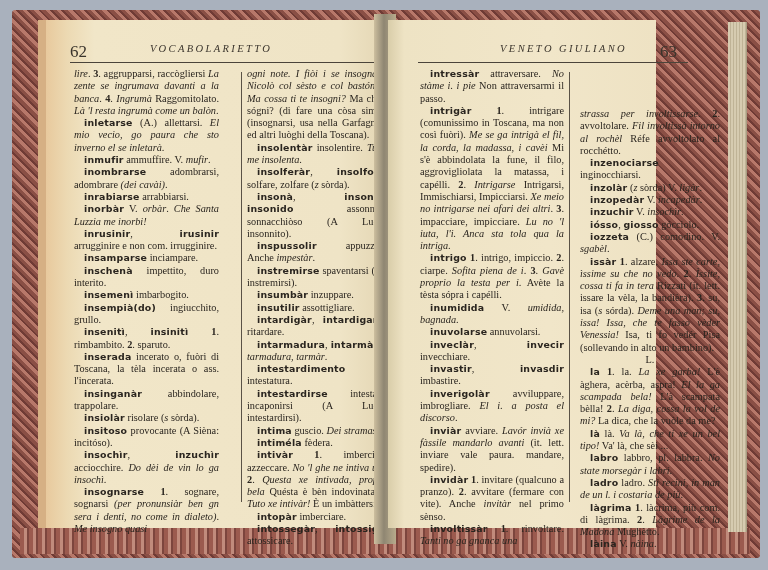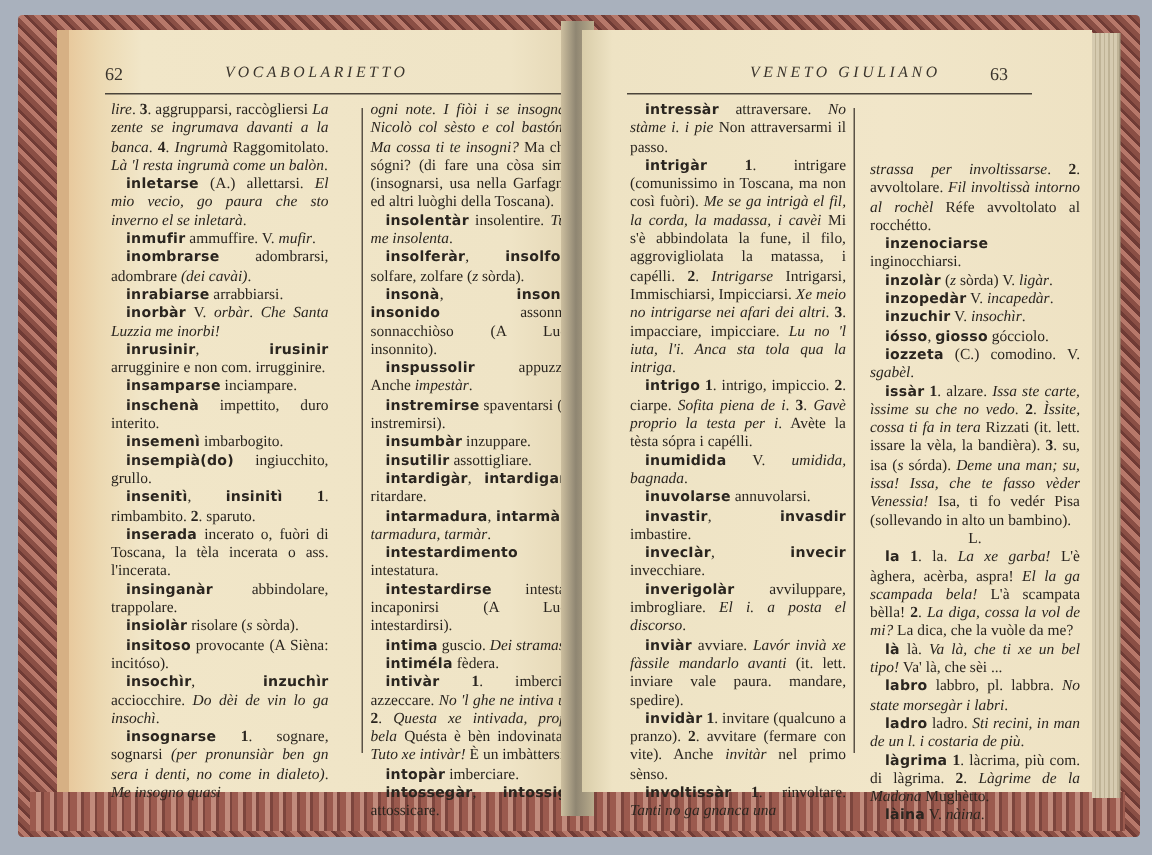--- a/index.html
+++ b/index.html
@@ -26,33 +26,33 @@
     position:absolute; top:20px; height:508px;
     background:#efe4c5;
     color:#2b2620;
   }
   .page.left {
     left:38px; width:346px;
     background:linear-gradient(90deg,#e8c99d 0,#ecd9b2 6%,#f1e6c8 14%,#efe4c6 85%,#e2d4b1 100%);
     border-left:8px solid #d6b084;
   }
   .page.right {
-    left:388px; width:340px;
+    left:388px; width:268px;
     background:linear-gradient(90deg,#d9cda9 0,#eee3c4 6%,#f1e6c9 60%,#eee2c3 100%);
   }
   .page-edges {
     position:absolute; left:728px; top:22px; width:18px; height:510px;
     background:repeating-linear-gradient(90deg,#d6cbb0 0 2px,#bfb396 2px 3px);
     border-right:1px solid #a89d82;
   }
   .running-head {
     position:absolute; top:23px; font-size:10.5px; letter-spacing:2.4px;
     font-style:italic; color:#3a342c;
   }
-  .folio { position:absolute; top:22px; font-size:12px; color:#3a342c; }
+  .folio { position:absolute; top:22px; font-size:17px; color:#3a342c; }
   .rule { position:absolute; top:42px; height:1px; background:#4b443a; }
   .col {
     position:absolute; top:48px; font-size:10.3px; line-height:12.3px;
     text-align:justify; color:#2a251f;
   }
   .col p { margin:0; text-indent:10px; }
   .col p.cont { text-indent:0; }
   .hw { font-family:"DejaVu Sans", sans-serif; font-weight:bold; font-size:9.4px; letter-spacing:0.2px; }
   .it { font-style:italic; }
   .num { font-weight:bold; }
@@ -117,22 +117,22 @@
 <div class="page right">
   <span class="running-head" style="left:112px;">VENETO GIULIANO</span>
   <span class="folio" style="left:272px;">63</span>
   <div class="rule" style="left:30px;width:270px;"></div>
   <div class="col" style="left:32px;width:144px;">
       <p><span class="hw">intressàr</span><span> attraversare. </span><span class="it">No stàme i. i pie</span><span> Non attraversarmi il passo.</span></p>
       <p><span class="hw">intrigàr</span><span> </span><span class="num">1</span><span>. intrigare (comunissimo in Toscana, ma non così fuòri). </span><span class="it">Me se ga intrigà el fil, la corda, la madassa, i cavèi</span><span> Mi s'è abbindolata la fune, il filo, aggrovigliolata la matassa, i capélli. </span><span class="num">2</span><span>. </span><span class="it">Intrigarse</span><span> Intrigarsi, Immischiarsi, Impicciarsi. </span><span class="it">Xe meio no intrigarse nei afari dei altri</span><span>. </span><span class="num">3</span><span>. impacciare, impicciare. </span><span class="it">Lu no 'l iuta, l'i. Anca sta tola qua la intriga</span><span>.</span></p>
       <p><span class="hw">intrigo</span><span> </span><span class="num">1</span><span>. intrigo, impiccio. </span><span class="num">2</span><span>. ciarpe. </span><span class="it">Sofita piena de i</span><span>. </span><span class="num">3</span><span>. </span><span class="it">Gavè proprio la testa per i</span><span>. Avète la tèsta sópra i capélli.</span></p>
       <p><span class="hw">inumidida</span><span> V. </span><span class="it">umidida, bagnada</span><span>.</span></p>
       <p><span class="hw">inuvolarse</span><span> annuvolarsi.</span></p>
+      <p><span class="hw">invecIàr</span><span>, </span><span class="hw">invecir</span><span> invecchiare.</span></p>
       <p><span class="hw">invastir</span><span>, </span><span class="hw">invasdir</span><span> imbastire.</span></p>
-      <p><span class="hw">invecIàr</span><span>, </span><span class="hw">invecir</span><span> invecchiare.</span></p>
       <p><span class="hw">inverigolàr</span><span> avviluppare, imbrogliare. </span><span class="it">El i. a posta el discorso</span><span>.</span></p>
       <p><span class="hw">inviàr</span><span> avviare. </span><span class="it">Lavór invià xe fàssile mandarlo avanti</span><span> (it. lett. inviare vale paura. mandare, spedire).</span></p>
       <p><span class="hw">invidàr</span><span> </span><span class="num">1</span><span>. invitare (qualcuno a pranzo). </span><span class="num">2</span><span>. avvitare (fermare con vite). Anche </span><span class="it">invitàr</span><span> nel primo sènso.</span></p>
       <p><span class="hw">involtissàr</span><span> </span><span class="num">1</span><span>. rinvoltare. </span><span class="it">Tanti no ga gnanca una</span></p>
     </div>
   <div class="divider" style="left:181px;top:52px;height:430px;"></div>
   <div class="col" style="left:192px;width:140px;margin-top:40px;">
       <p class="cont"><span class="it">strassa per involtissarse</span><span>. </span><span class="num">2</span><span>. avvoltolare. </span><span class="it">Fil involtissà intorno al rochèl</span><span> Réfe avvoltolato al rocchétto.</span></p>
       <p><span class="hw">inzenociarse</span><span> inginocchiarsi.</span></p>
       <p><span class="hw">inzolàr</span><span> (</span><span class="it">z</span><span> sòrda) V. </span><span class="it">ligàr</span><span>.</span></p>

